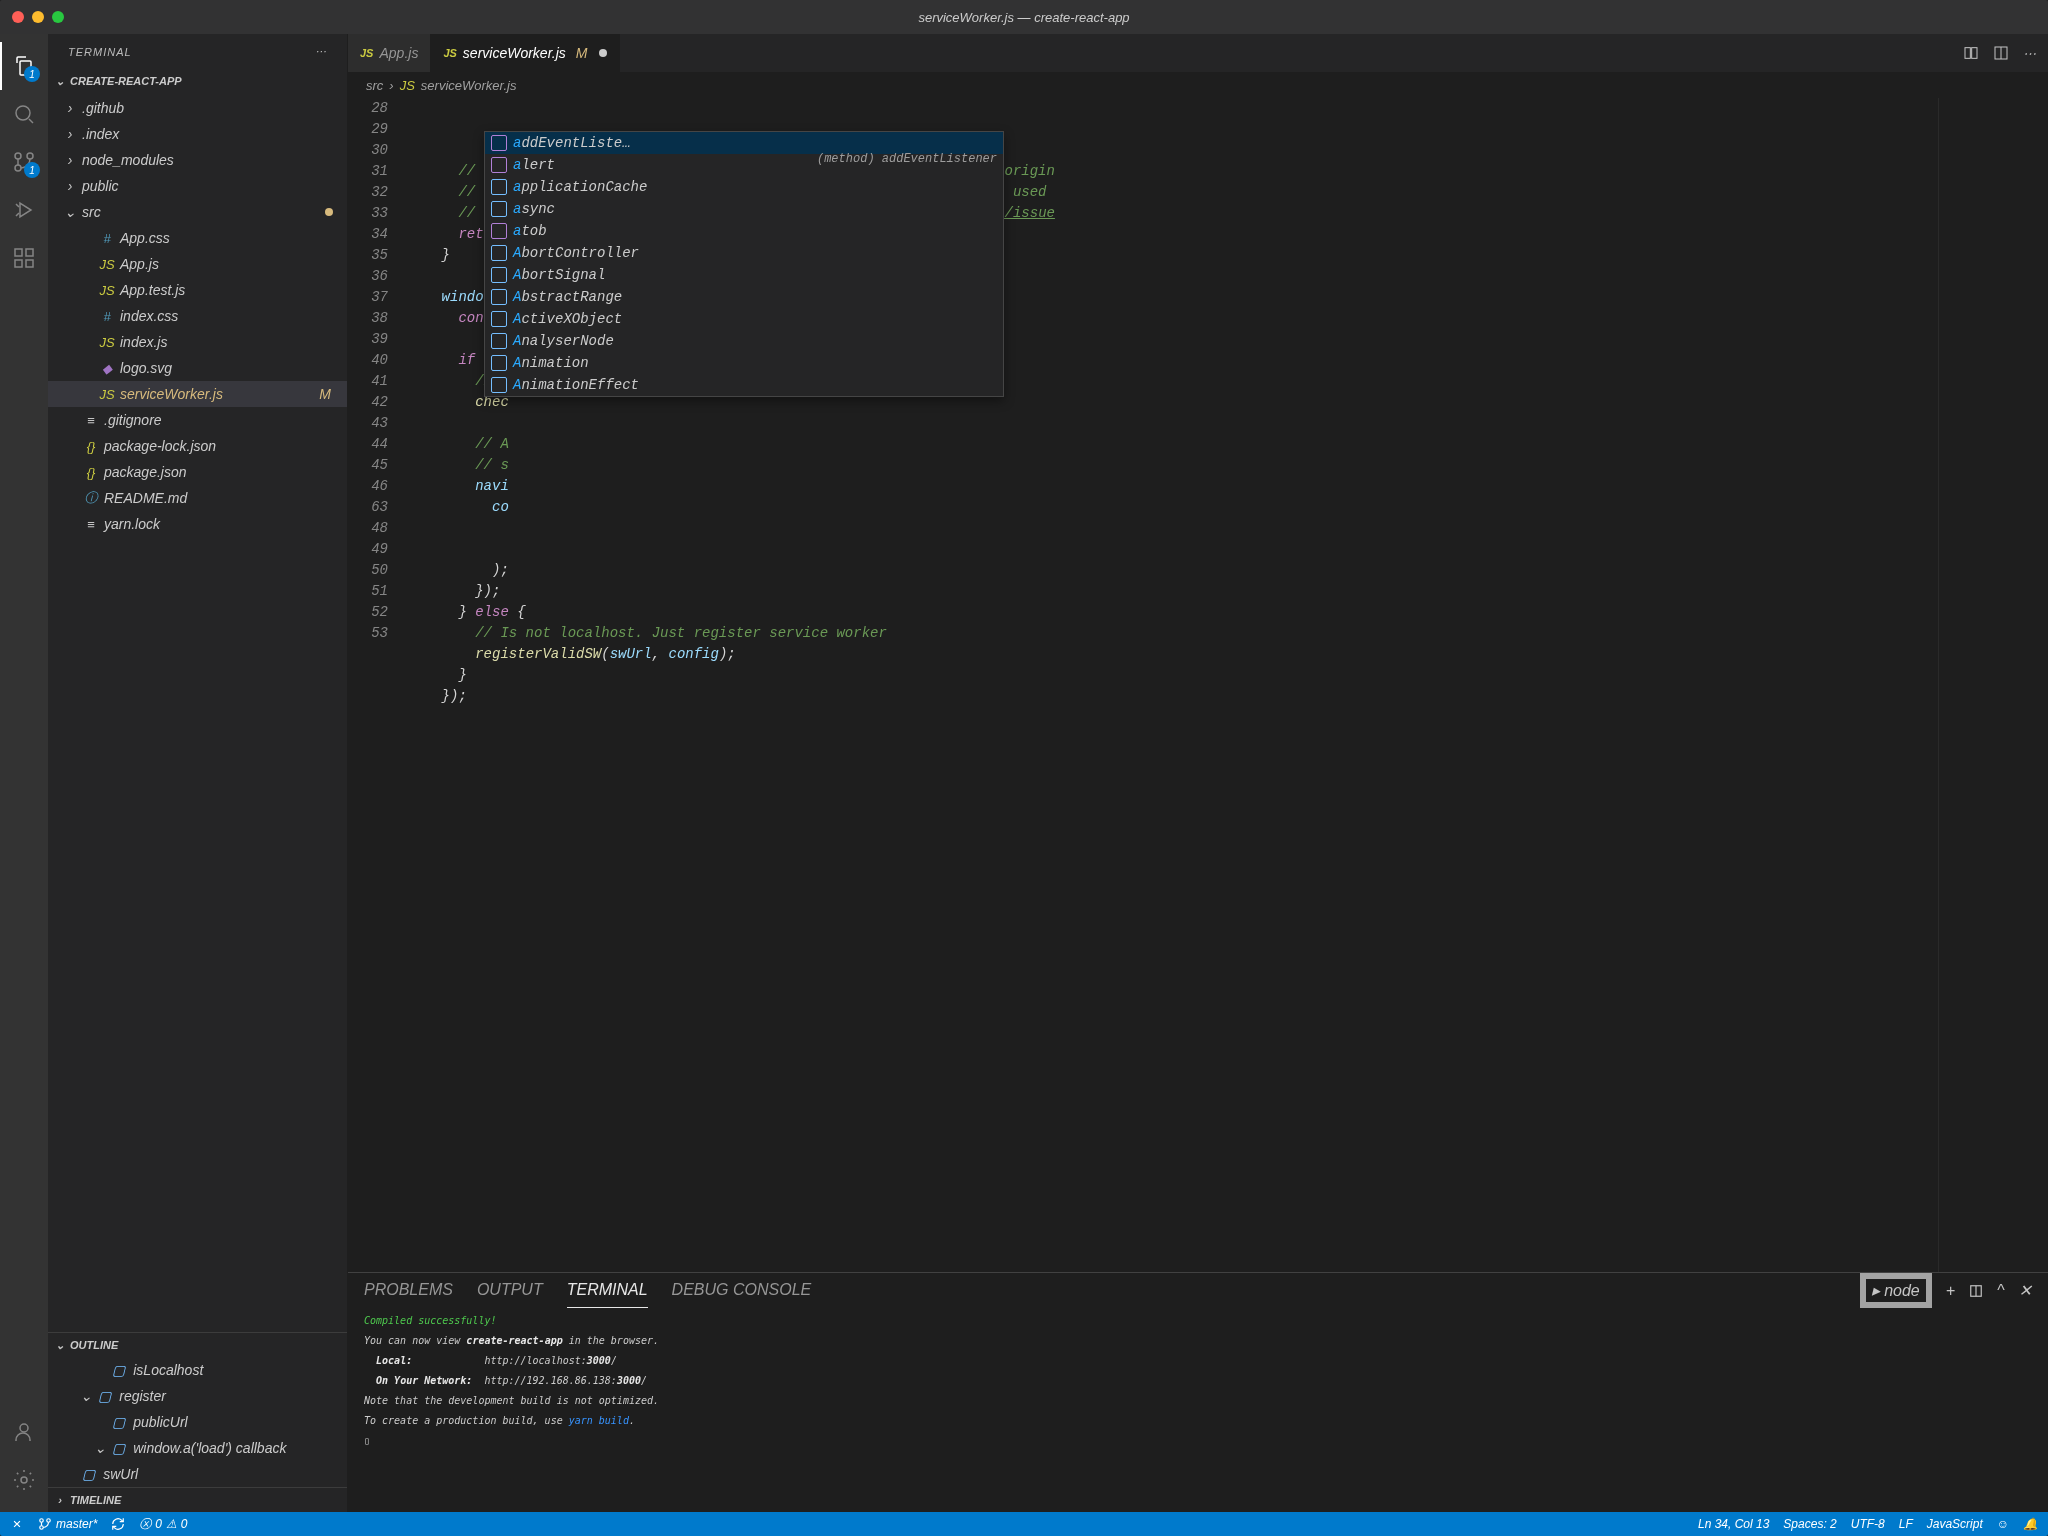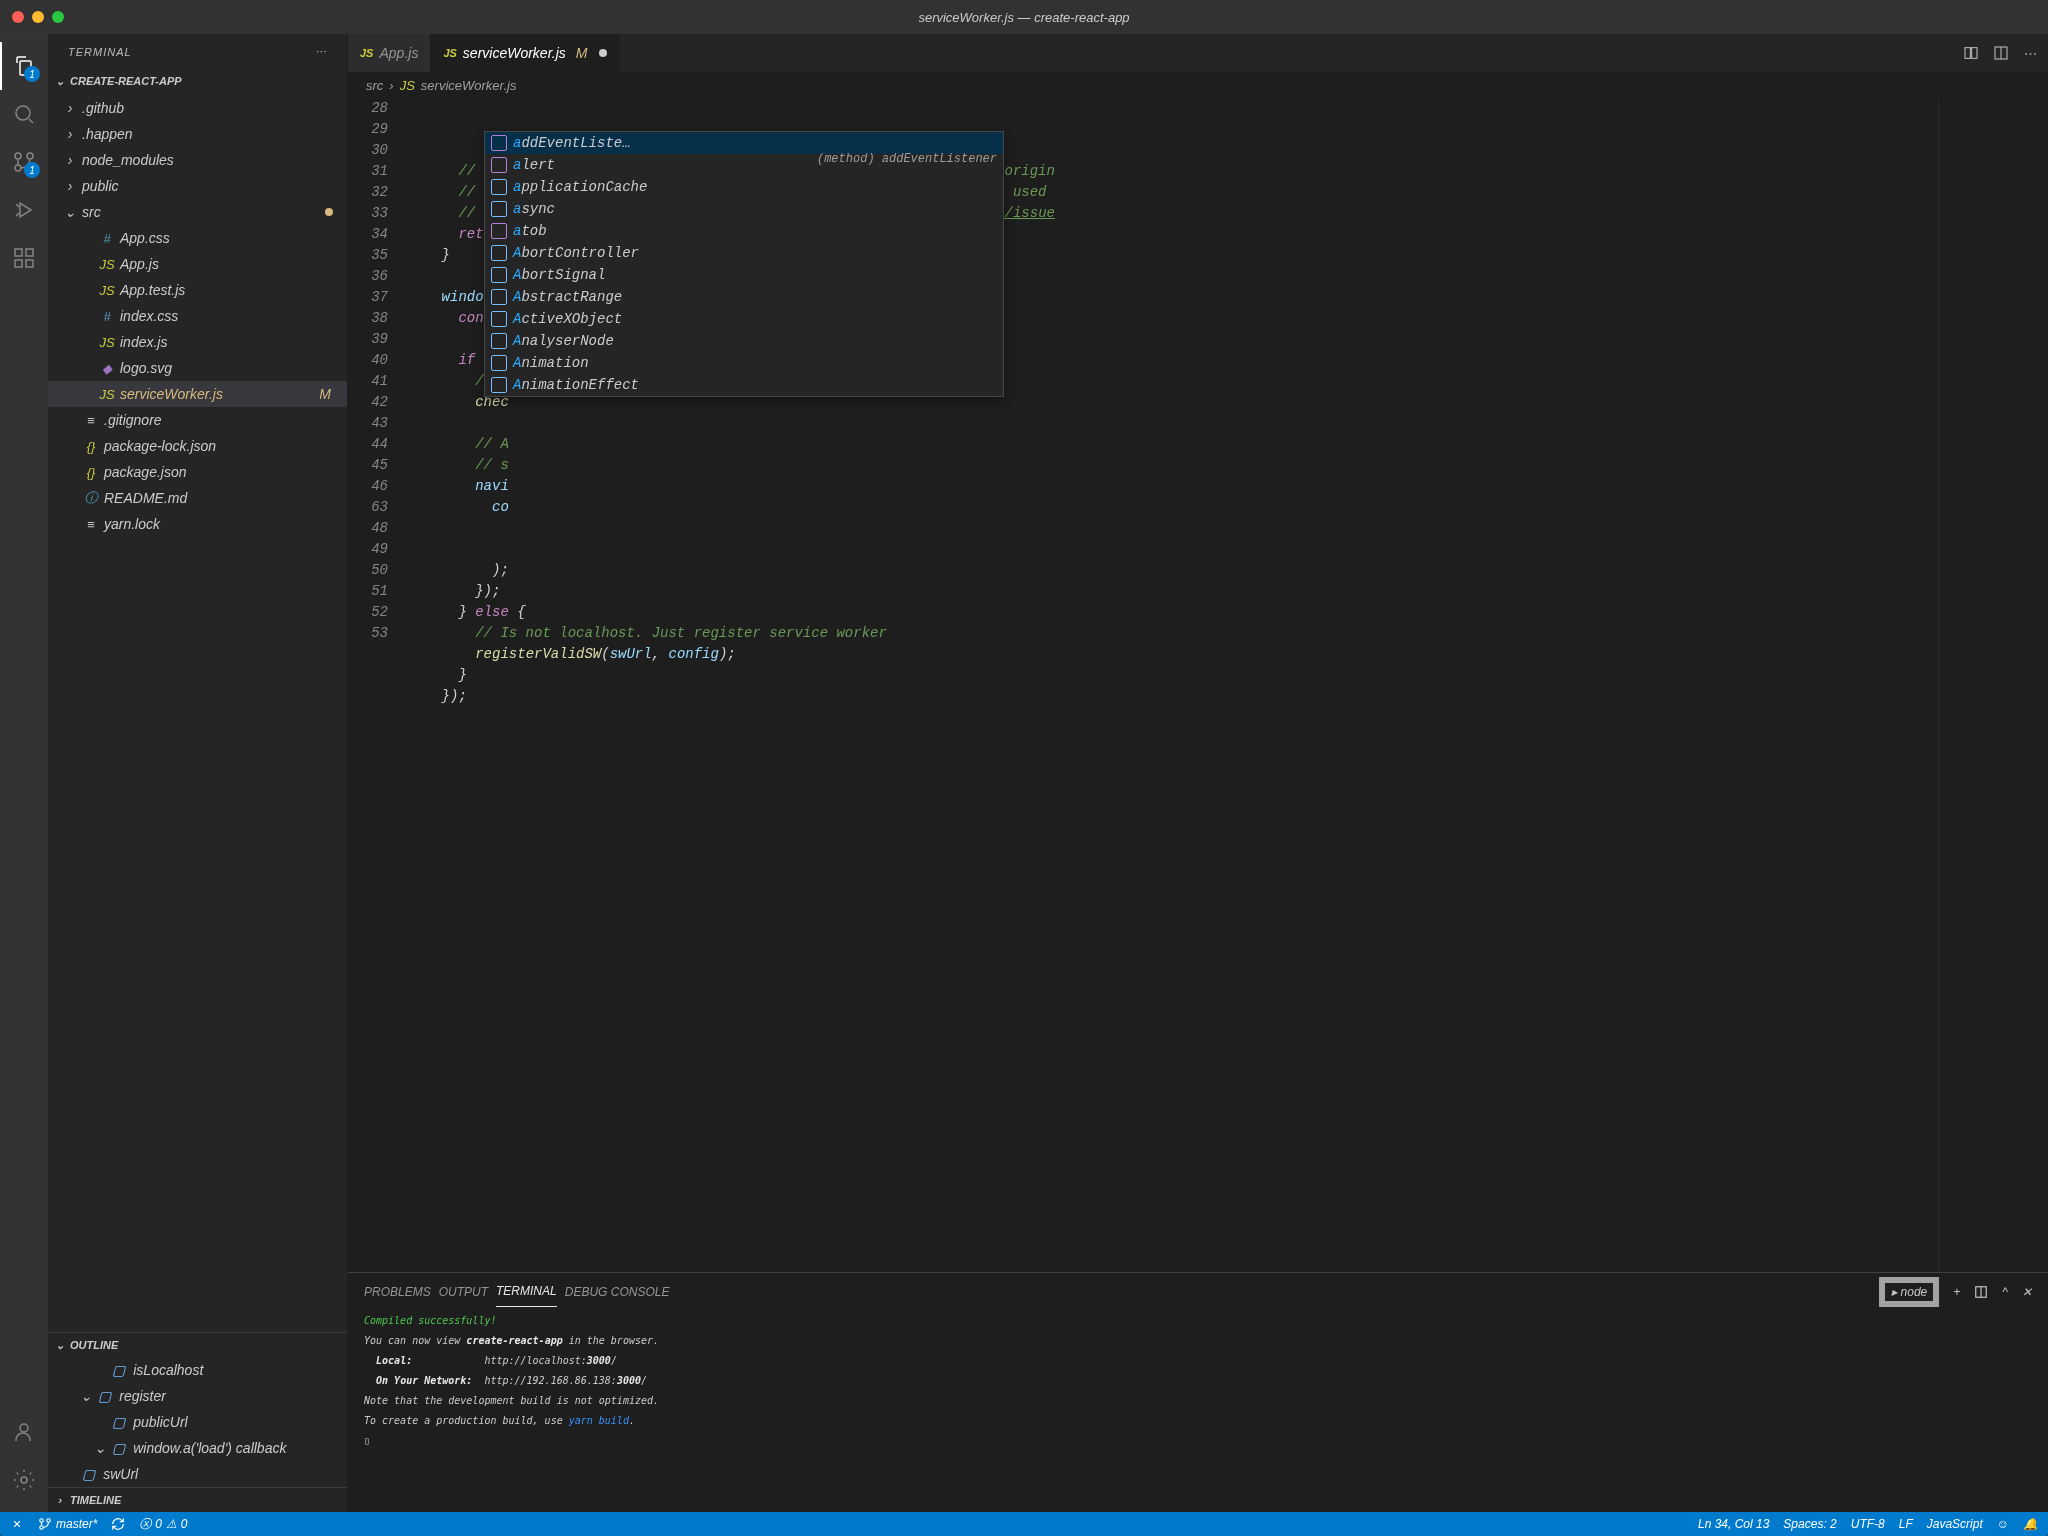--- a/index.html
+++ b/index.html
@@ -275,24 +275,24 @@
 .panel {
   height: 240px;
   background: #1e1e1e;
   border-top: 1px solid #414141;
   display: flex;
   flex-direction: column;
 }
 .panel-tabs {
   height: 34px;
   display: flex;
-  align-items: flex-end;
+  align-items: flex-start;
   padding: 0 16px;
-  gap: 8px;
-  font-size: 12px;
+  gap: 24px;
+  font-size: 16px;
 }
 .panel-tab { color: #969696; cursor: pointer; padding: 8px 0; }
 .panel-tab.active { color: #e7e7e7; border-bottom: 1px solid #e7e7e7; }
 .panel-actions { margin-left: auto; display: flex; gap: 14px; color: #c5c5c5; align-items: center; }
 .terminal {
   flex: 1;
   padding: 4px 16px;
   font-family: Menlo, Monaco, monospace;
   font-size: 10px;
   line-height: 20px;
@@ -404,21 +404,21 @@
         <span class="chevron">⌄</span>
         <span>CREATE-REACT-APP</span>
       </div>
       <div class="tree" id="file-tree">
           <div class="tree-item">
             <span class="chevron">›</span>
             <span style="color:#cccccc">.github</span>
           </div>
           <div class="tree-item">
             <span class="chevron">›</span>
-            <span style="color:#cccccc">.happen</span>
+            <span style="color:#cccccc">.index</span>
           </div>
           <div class="tree-item">
             <span class="chevron">›</span>
             <span style="color:#cccccc">node_modules</span>
           </div>
           <div class="tree-item">
             <span class="chevron">›</span>
             <span style="color:#cccccc">public</span>
           </div>
           <div class="tree-item">

